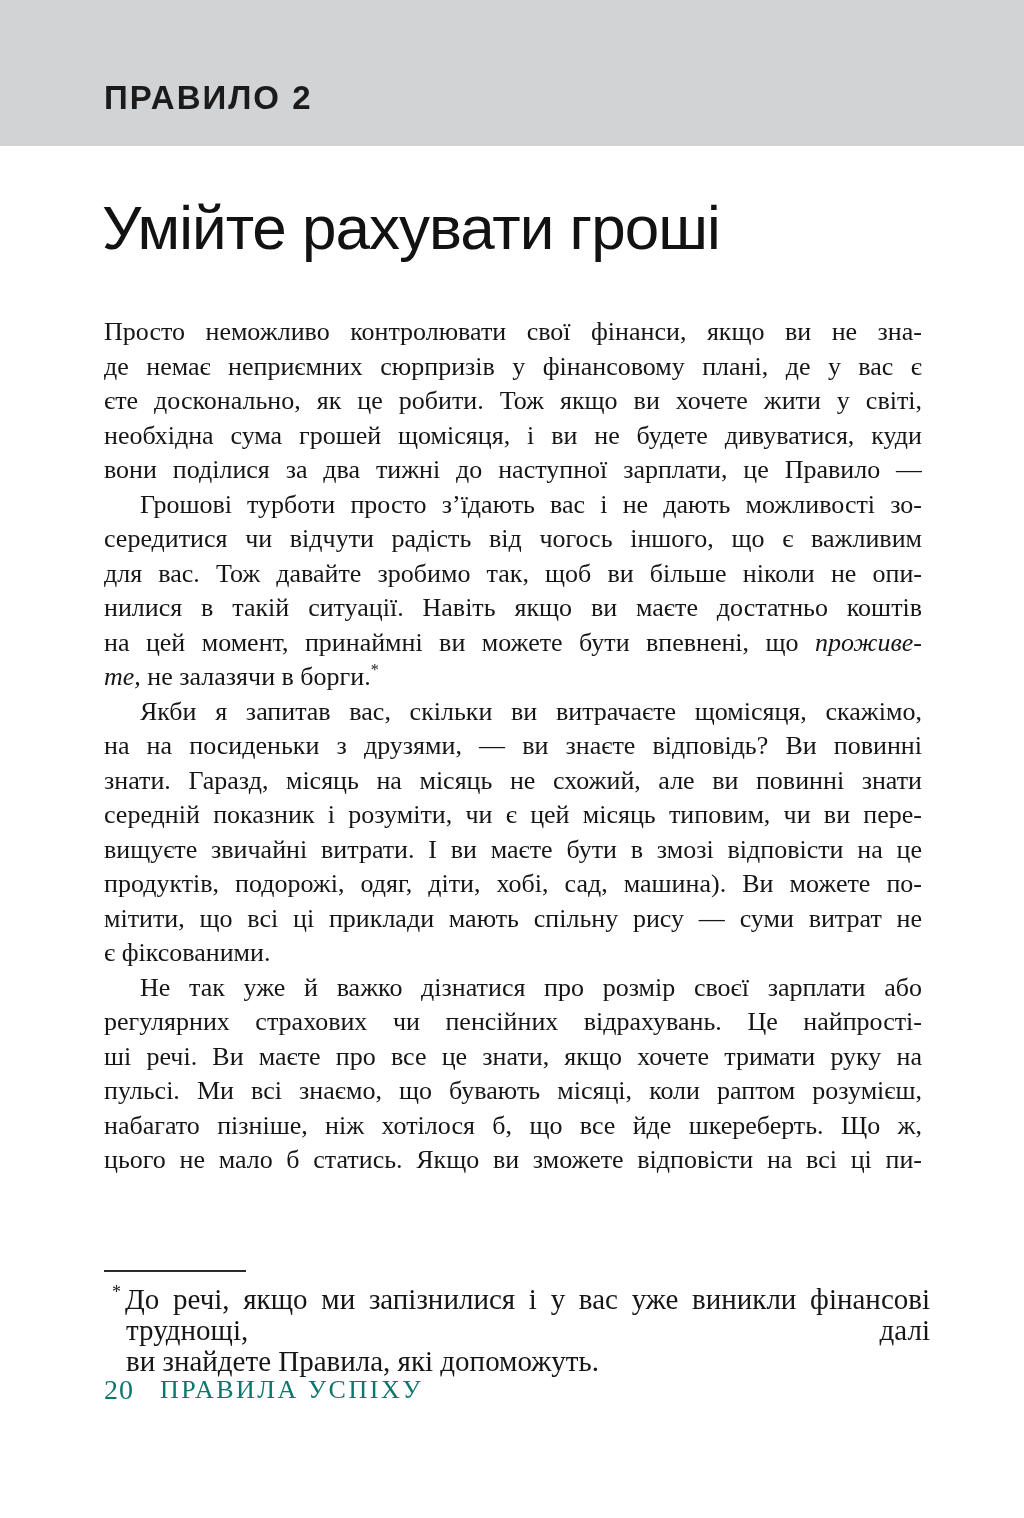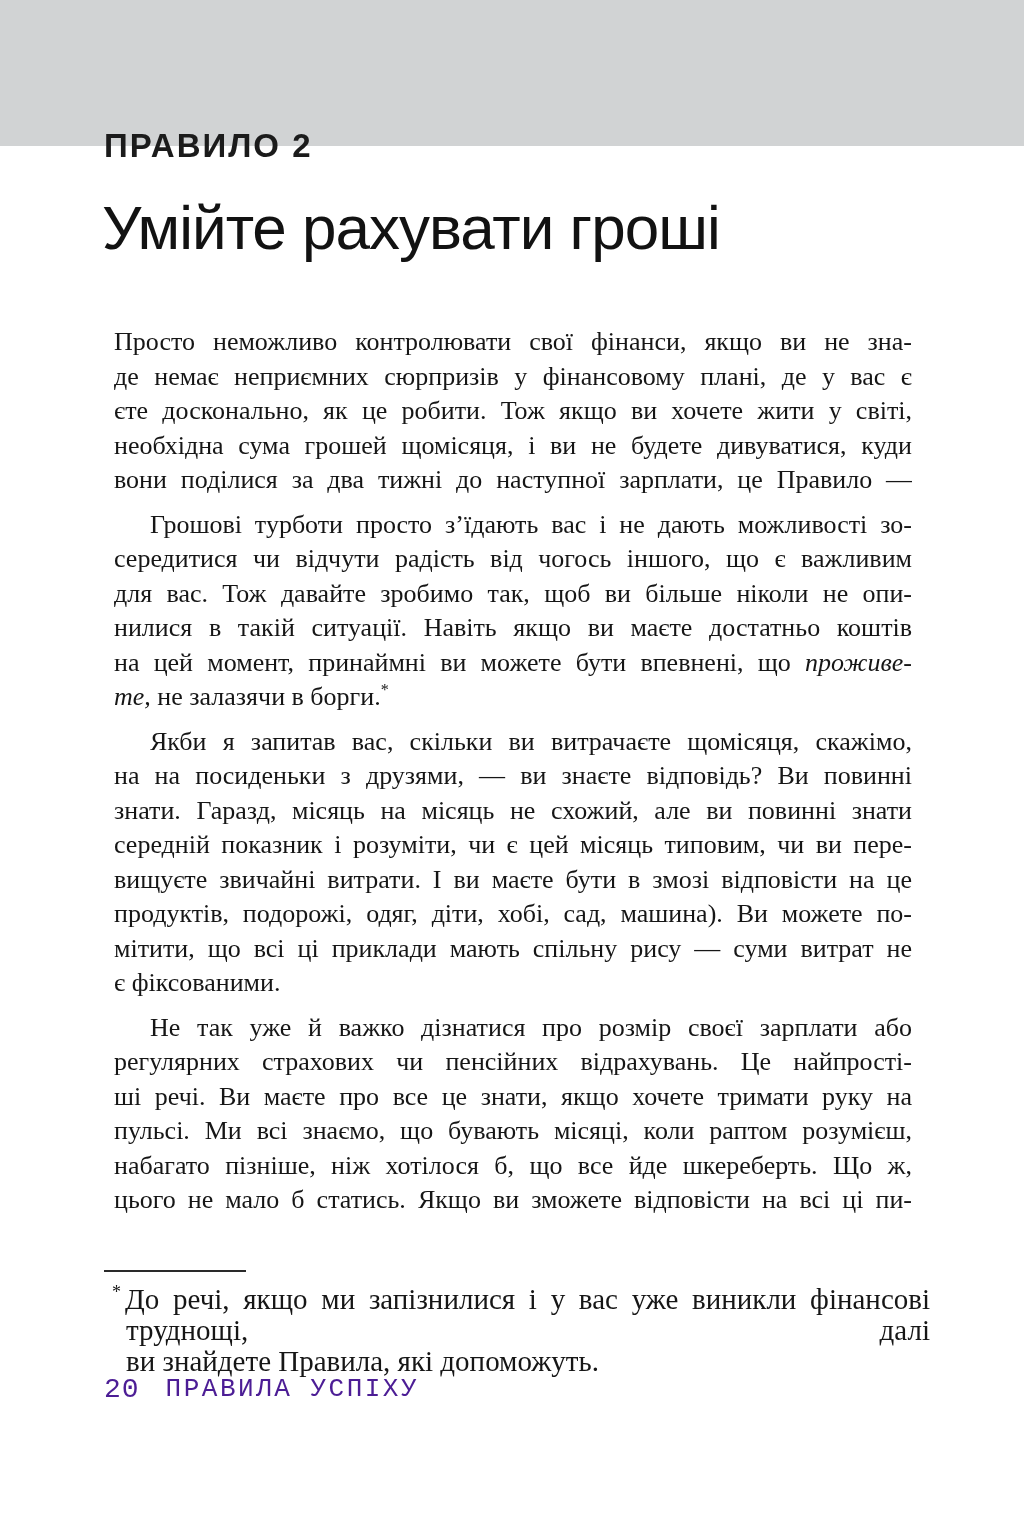--- a/index.html
+++ b/index.html
@@ -24,21 +24,20 @@
   .chapter-label {
     position: absolute;
     left: 104px;
     top: 80px;
     font-family: "Liberation Sans", sans-serif;
     font-weight: 600;
     font-size: 33px;
     line-height: 36px;
     letter-spacing: 2px;
     color: #1b1b1b;
-    margin-top: 48px;
   }
 
   
   .chapter-title {
     position: absolute;
     left: 102px;
     top: 192px;
     margin: 0;
     font-family: "Liberation Sans", sans-serif;
     font-weight: 500;
@@ -51,21 +50,21 @@
 
   
   .body-text {
     position: absolute;
     left: 104px;
     top: 315px;
     width: 818px;
     font-size: 26px;
     line-height: 34.5px;
   }
-  .paragraph { margin: 10px; }
+  .paragraph { margin: 0; }
   .line {
     height: 34.5px;
     overflow: hidden;
     text-align: justify;
     text-align-last: justify;
   }
   .line.last { text-align-last: left; }
   .line.indent { text-indent: 36px; }
   .line i { font-style: italic; }
   .line sup, .footnote sup {
@@ -102,23 +101,23 @@
     text-align-last: justify;
   }
   .fn-line.first sup { margin-right: 4px; }
 
   
   .page-footer {
     position: absolute;
     left: 104px;
     top: 1374px;
     display: flex;
-    align-items: flex-start;
-    font-family: Liberation Mono, monospace;
-    color: #4c1d95;
+    align-items: center;
+    font-family: Liberation Serif, serif;
+    color: #0f766e;
   }
   .page-number {
     font-size: 28px;
     font-weight: 300;
     letter-spacing: 1px;
   }
   .running-title {
     margin-left: 26px;
     font-size: 26px;
     font-weight: 300;

